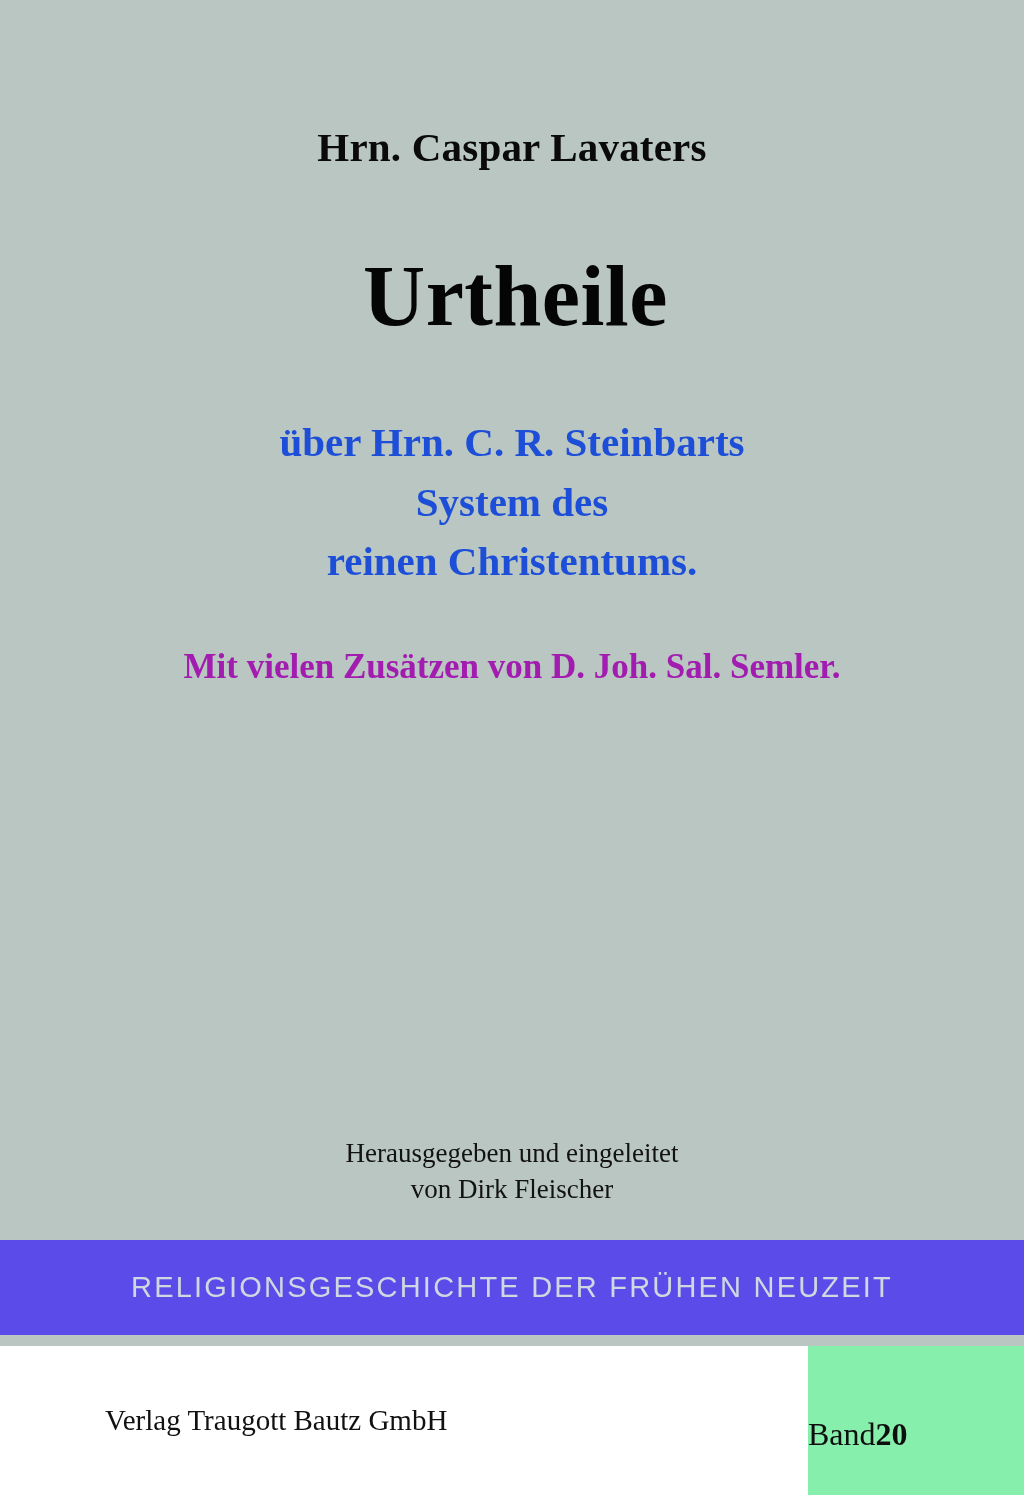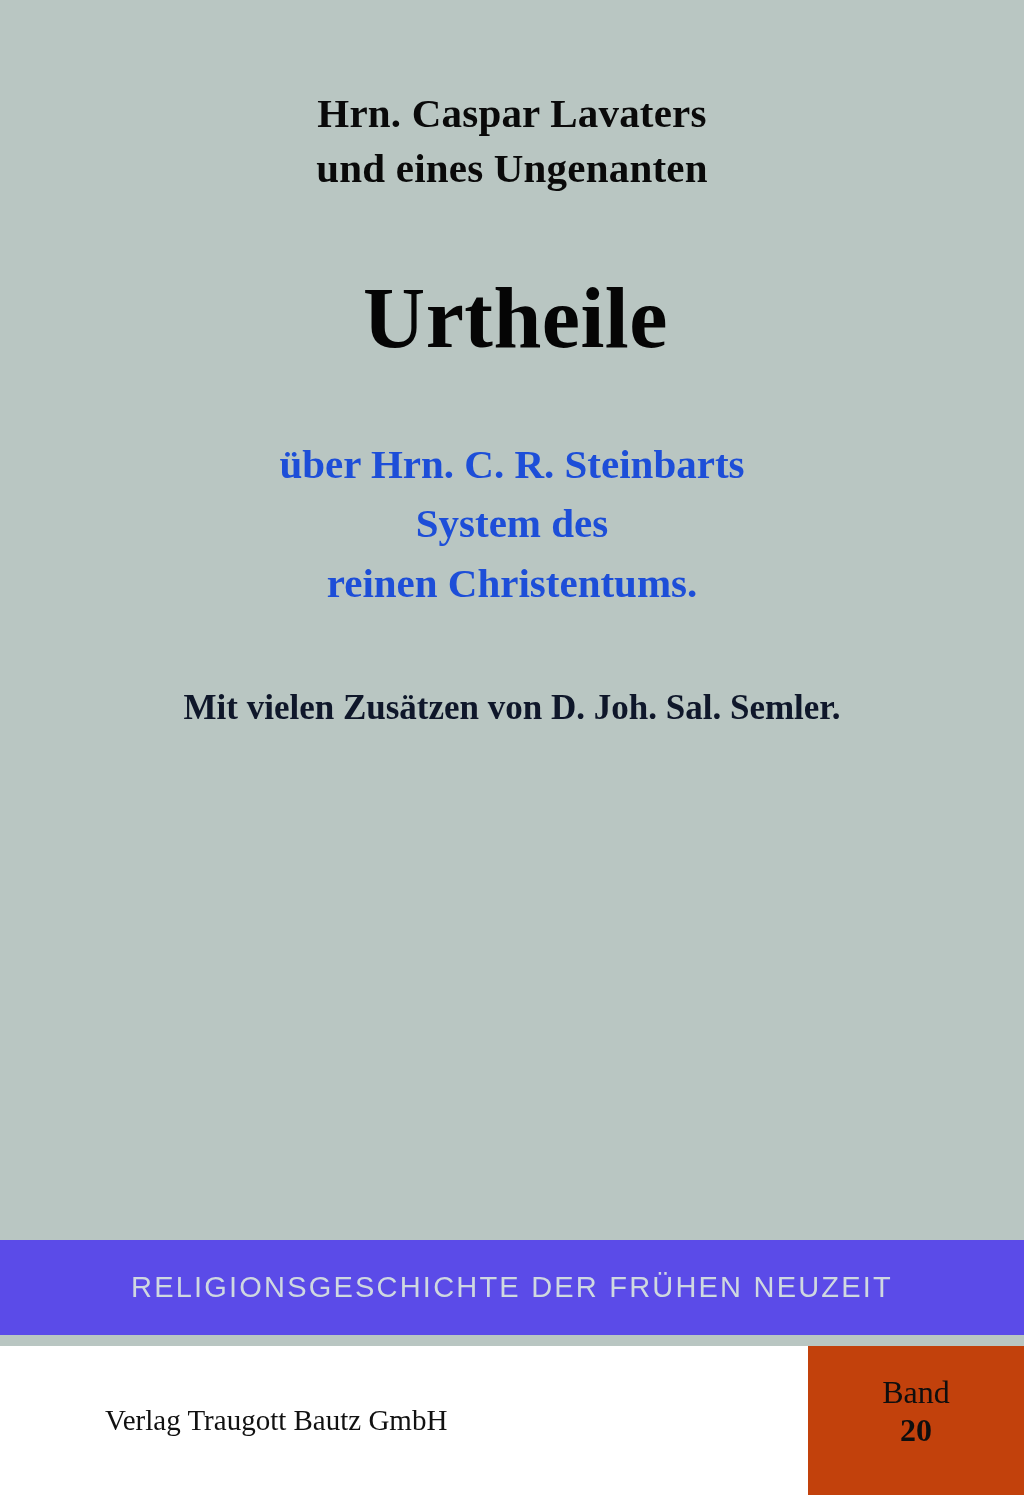--- a/index.html
+++ b/index.html
@@ -23,21 +23,21 @@
   
   .title-area {
     position: absolute;
     top: 0;
     left: 0;
     right: 0;
     text-align: center;
   }
 
   .author-line {
-    margin-top: 86px;
+    margin-top: 120px;
     font-size: 41px;
     font-weight: bold;
     line-height: 1.35;
     color: #0a0a0a;
     letter-spacing: 0.2px;
   }
 
   .main-title {
     margin-top: 78px;
     font-size: 86px;
@@ -50,24 +50,24 @@
 
   .subtitle {
     margin-top: 74px;
     font-size: 41px;
     font-weight: bold;
     line-height: 1.45;
     color: #1d4ed8;
   }
 
   .addition {
-    margin-top: 72px;
+    margin-top: 52px;
     font-size: 35px;
     font-weight: bold;
-    color: #0f172a;
+    color: #a21caf;
     line-height: 1.3;
   }
 
   .editor {
     position: absolute;
     top: 1135px;
     left: 0;
     right: 0;
     text-align: center;
     font-size: 27px;
@@ -112,23 +112,23 @@
     align-items: center;
   }
   .publisher-name {
     margin-left: 105px;
     font-size: 29px;
     color: #111111;
     font-family: "Liberation Serif", serif;
   }
   .volume-box {
     flex: 1;
-    background: #c2410c;
+    background: #86efac;
     display: flex;
-    flex-direction: column;
+    flex-direction: row;
     align-items: center;
     justify-content: flex-start;
     padding-top: 28px;
   }
   .volume-label {
     font-size: 32px;
     color: #0e0e0e;
     line-height: 1.18;
   }
   .volume-number {
@@ -139,34 +139,37 @@
   }
 </style>
 </head>
 <body>
 
 <div class="cover">
 
   <div class="title-area">
     <div class="author-line">
       <div>Hrn. Caspar Lavaters</div>
-      <div>und eines Ungenanten</div>
     </div>
 
     <div class="main-title">Urtheile</div>
 
     <div class="subtitle">
       <div>über Hrn. C. R. Steinbarts</div>
       <div>System des</div>
       <div>reinen Christentums.</div>
     </div>
 
     <div class="addition">Mit vielen Zusätzen von D. Joh. Sal. Semler.</div>
   </div>
 
+  <div class="editor">
+    <div>Herausgegeben und eingeleitet</div>
+    <div>von Dirk Fleischer</div>
+  </div>
 
   <div class="series-band">
     <div class="series-title">RELIGIONSGESCHICHTE DER FRÜHEN NEUZEIT</div>
   </div>
 
   <div class="bottom-row">
     <div class="publisher-box">
       <div class="publisher-name">Verlag Traugott Bautz GmbH</div>
     </div>
     <div class="volume-box">

